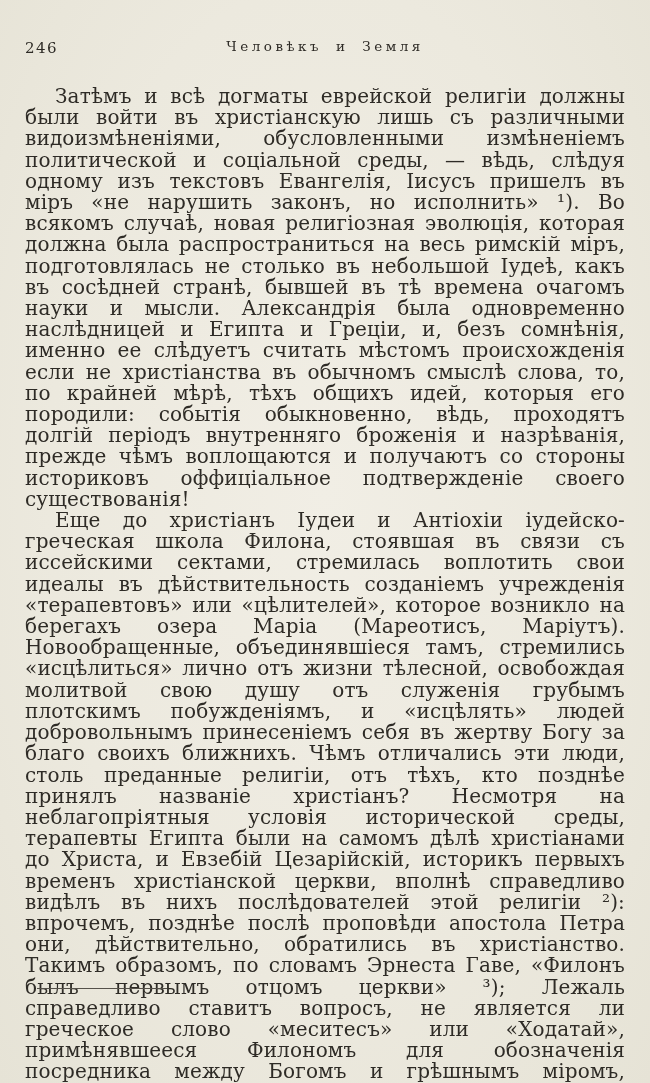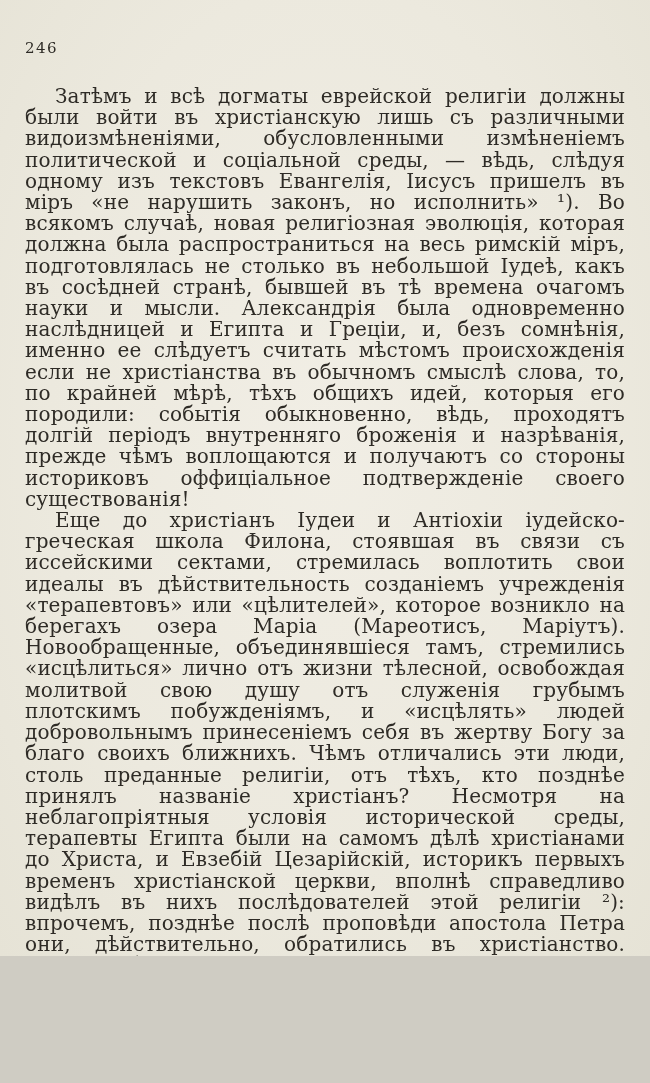--- a/index.html
+++ b/index.html
@@ -3,21 +3,21 @@
 <meta charset="utf-8">
 <style>
   html, body {
     margin: 0;
     padding: 0;
     background: #cfccc3;
   }
   .page {
     position: relative;
     width: 650px;
-    height: 956px;
+    height: 1083px;
     margin: 0 auto;
     box-sizing: border-box;
     padding: 38px 25px 0 25px;
     background: radial-gradient(ellipse at 50% 45%, #f1eee5 0%, #ece9de 60%, #e6e3d6 100%);
     color: #2e2b26;
     font-family: "DejaVu Serif", "Liberation Serif", serif;
     overflow: hidden;
   }
   .page-header {
     position: relative;
@@ -71,20 +71,21 @@
     letter-spacing: 0.1px;
   }
 </style>
 </head>
 <body>
 
 <div class="page">
 
   <header class="page-header">
     <span class="page-number">246</span>
+    <span class="running-title">Человѣкъ и Земля</span>
   </header>
 
   <main class="page-body">
     <p class="body-paragraph">Затѣмъ и всѣ догматы еврейской религіи должны были войти въ христіанскую лишь съ различными видоизмѣненіями, обусловленными измѣненіемъ политической и соціальной среды, — вѣдь, слѣдуя одному изъ текстовъ Евангелія, Іисусъ пришелъ въ міръ «не нарушить законъ, но исполнить» ¹). Во всякомъ случаѣ, новая религіозная эволюція, которая должна была распространиться на весь римскій міръ, подготовлялась не столько въ небольшой Іудеѣ, какъ въ сосѣдней странѣ, бывшей въ тѣ времена очагомъ науки и мысли. Александрія была одновременно наслѣдницей и Египта и Греціи, и, безъ сомнѣнія, именно ее слѣдуетъ считать мѣстомъ происхожденія если не христіанства въ обычномъ смыслѣ слова, то, по крайней мѣрѣ, тѣхъ общихъ идей, которыя его породили: событія обыкновенно, вѣдь, проходятъ долгій періодъ внутренняго броженія и назрѣванія, прежде чѣмъ воплощаются и получаютъ со стороны историковъ оффиціальное подтвержденіе своего существованія!</p>
     <p class="body-paragraph">Еще до христіанъ Іудеи и Антіохіи іудейско-греческая школа Филона, стоявшая въ связи съ иссейскими сектами, стремилась воплотить свои идеалы въ дѣйствительность созданіемъ учрежденія «терапевтовъ» или «цѣлителей», которое возникло на берегахъ озера Маріа (Мареотисъ, Маріутъ). Новообращенные, объединявшіеся тамъ, стремились «исцѣлиться» лично отъ жизни тѣлесной, освобождая молитвой свою душу отъ служенія грубымъ плотскимъ побужденіямъ, и «исцѣлять» людей добровольнымъ принесеніемъ себя въ жертву Богу за благо своихъ ближнихъ. Чѣмъ отличались эти люди, столь преданные религіи, отъ тѣхъ, кто позднѣе принялъ названіе христіанъ? Несмотря на неблагопріятныя условія исторической среды, терапевты Египта были на самомъ дѣлѣ христіанами до Христа, и Евзебій Цезарійскій, историкъ первыхъ временъ христіанской церкви, вполнѣ справедливо видѣлъ въ нихъ послѣдователей этой религіи ²): впрочемъ, позднѣе послѣ проповѣди апостола Петра они, дѣйствительно, обратились въ христіанство. Такимъ образомъ, по словамъ Эрнеста Гаве, «Филонъ былъ первымъ отцомъ церкви» ³); Лежаль справедливо ставитъ вопросъ, не является ли греческое слово «меситесъ» или «Ходатай», примѣнявшееся Филономъ для обозначенія посредника между Богомъ и грѣшнымъ міромъ, источникомъ того выраженія, которое употреблялось позднѣе въ формѣ «Мессія» и производится обыкновенно отъ армянскаго слова «Машіахъ» или «помазанникъ»; очень вѣроятно, что и другой титулъ Бого-Человѣка имѣетъ сходное происхожденіе: до того, какъ Іисусъ получилъ наименованіе «Христа», обозначающее тоже «помазанникъ», онъ назывался просто «Христосъ», т.-е. «Добрый».</p>
   </main>
 
   <footer class="footnotes">
     <div class="footnote-rule"></div>
   </footer>

